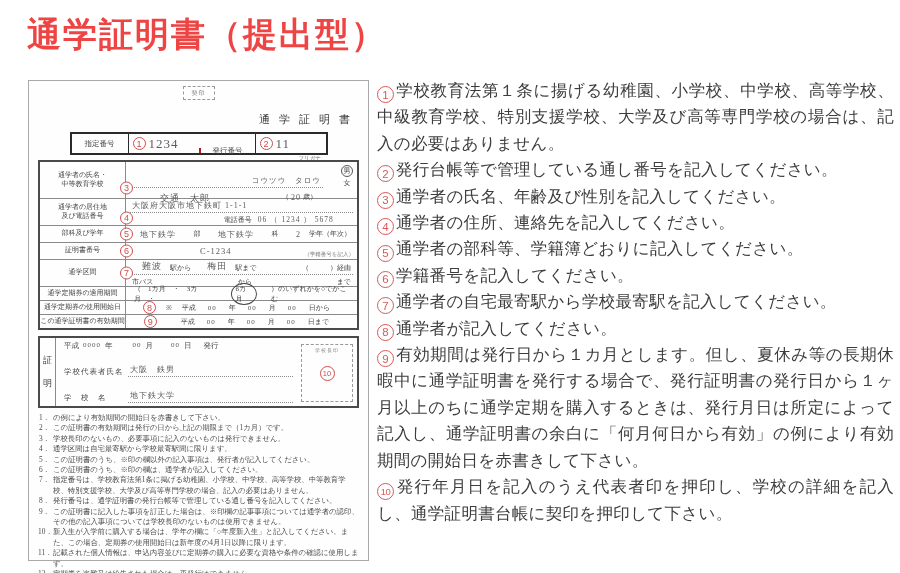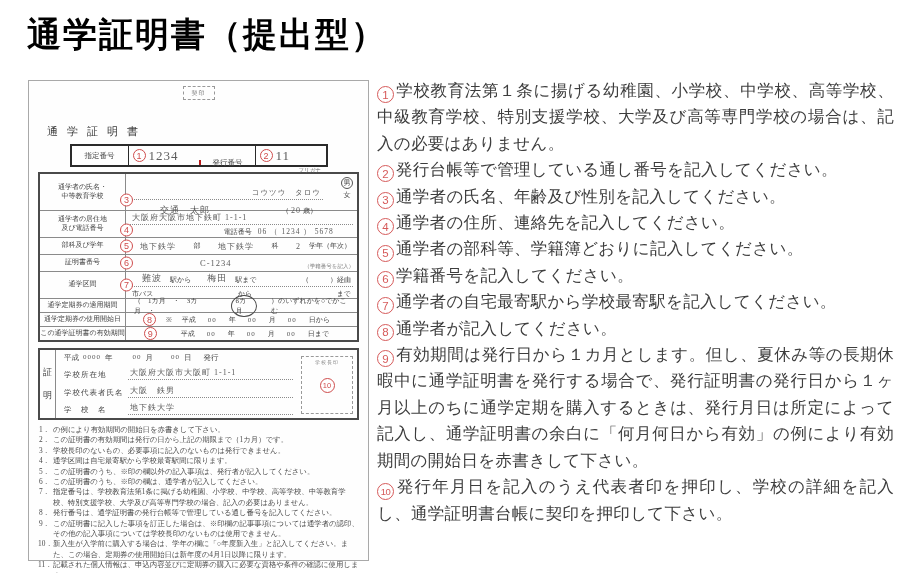--- a/index.html
+++ b/index.html
@@ -1,31 +1,31 @@
 <!DOCTYPE html>
 <html><head>
 <meta charset="utf-8">
 <style>
   * { box-sizing: border-box; margin: 0; padding: 0; }
   html,body { width: 900px; height: 573px; background: #ffffff; overflow: hidden;
     font-family: "Liberation Sans", "DejaVu Sans", sans-serif; }
 
   .page-title { position: absolute; left: 27px; top: 12px; font-size: 34px;
-    font-weight: 600; color: #000000; letter-spacing: 2px; }
+    font-weight: 600; color: #ef4444; letter-spacing: 2px; }
 
   
   .form-scan { position: absolute; left: 28px; top: 80px; width: 341px; height: 481px;
     border: 1px solid #a9a9a9; background: #fefefe; padding: 5px 9px;
     font-family: "Liberation Serif", "DejaVu Serif", serif; color: #4a4a4a; }
 
   .keiin { width: 32px; margin: 0 auto; border: 1px dashed #999; font-size: 6px;
     color: #777; text-align: center; padding: 2px 0 1px; letter-spacing: 1px; }
 
-  .doc-title { text-align: left; font-size: 11px; color: #3c3c3c; letter-spacing: 9px;
-    margin-top: 24px; text-indent: 9px; }
+  .doc-title { text-align: right; font-size: 11px; color: #3c3c3c; letter-spacing: 9px;
+    margin-top: 12px; text-indent: 9px; }
 
   .hdr-table { display: flex; width: 258px; height: 23px; margin: 5px auto 0;
     border: 2px solid #2a2a2a; align-items: stretch; }
   .hdr-cell { display: flex; align-items: center; justify-content: center; font-size: 7.5px; }
   .hdr-cell.lab { width: 56px; }
   .hdr-cell.val { flex: 1; border-left: 1px solid #2a2a2a; justify-content: flex-start;
     padding-left: 4px; gap: 3px; }
   .hdr-cell.lab2 { width: 56px; border-left: 2px solid #b91c1c; margin-top: 14px; }
   .hand { color: #5d5d5d; }
   .hdr-num { font-size: 13px; letter-spacing: 1px; }
@@ -45,21 +45,21 @@
     display: flex; flex-direction: column; align-items: center; justify-content: center;
     font-size: 7px; color: #3f3f3f; line-height: 1.35; text-align: center; }
   .mval { flex: 1; position: relative; display: flex; flex-direction: column;
     justify-content: center; font-size: 7px; color: #3f3f3f; padding: 1px 4px; }
   .tiny { font-size: 5.5px; color: #666; }
   .hw { color: #5a5a5a; font-size: 9px; letter-spacing: 1px; }
 
   .furigana-line { display: flex; align-items: flex-end; gap: 14px; padding: 1px 2px;
     border-bottom: 1px dotted #8a8a8a; margin-right: 30px; flex-direction: column; }
   .furigana-line .hw { font-size: 7.5px; }
-  .name-line { display: flex; align-items: center; padding: 4px 2px 1px 30px; }
+  .name-line { display: flex; align-items: flex-start; padding: 4px 2px 1px 30px; }
   .age-wrap { margin-left: auto; margin-right: 34px; font-size: 7px; display: flex; align-items: center; gap: 2px; }
   .mf { position: absolute; right: 4px; top: 3px; display: flex; flex-direction: column;
     align-items: center; font-size: 7px; gap: 1px; }
   .sexcircle { display: inline-flex; align-items: center; justify-content: center;
     width: 12px; height: 12px; border: 1px solid #555; border-radius: 50%; font-size: 7px; }
 
   .addr-line { padding: 1px 2px; border-bottom: 1px dotted #8a8a8a; }
   .tel-line { display: flex; align-items: center; gap: 6px; padding: 2px 2px 1px 42%; }
 
   .spread { flex-direction: row; align-items: center; gap: 6px; }
@@ -277,24 +277,20 @@
         <span>平成</span>
         <span class="hw">0000</span>
         <span>年</span>
         <span class="hw" style="margin-left:16px">00</span>
         <span>月</span>
         <span class="hw" style="margin-left:14px">00</span>
         <span>日</span>
         <span style="margin-left:8px">発行</span>
       </div>
       <div class="cert-row">
-        <span class="clab">学校所在地</span>
-        <span class="cval hw" style="font-size:8px">大阪府大阪市大阪町 1-1-1</span>
-      </div>
-      <div class="cert-row">
         <span class="clab">学校代表者氏名</span>
         <span class="cval hw" style="font-size:8px">大阪　鉄男</span>
       </div>
       <div class="cert-row">
         <span class="clab">学　校　名</span>
         <span class="cval hw" style="font-size:8px">地下鉄大学</span>
       </div>
     </div>
     <div class="seal-box">
       <span class="seal-label">学校長印</span>

